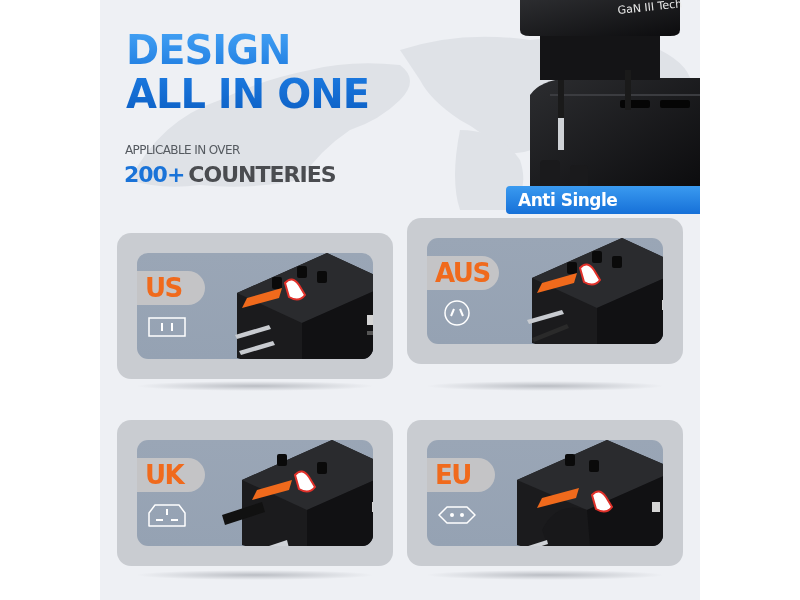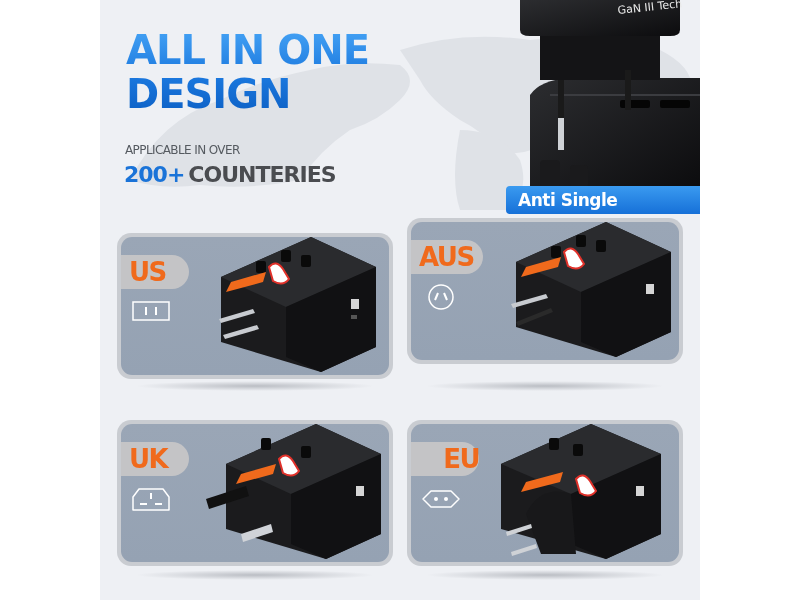--- a/index.html
+++ b/index.html
@@ -37,21 +37,21 @@
     position: absolute; left: 406px; top: 186px; width: 194px; height: 28px;
     background: linear-gradient(180deg, #3a9af0 0%, #1670d8 100%);
     border-radius: 4px 0 0 4px;
     color: #ffffff; font-family: "DejaVu Sans", sans-serif; font-weight: bold;
     font-size: 17px; letter-spacing: -0.5px; line-height: 28px; padding-left: 12px;
   }
 
   
   .panel {
     position: absolute; width: 276px; height: 146px;
-    background: #c9ccd1; border-radius: 14px; padding: 4px;
+    background: #c9ccd1; border-radius: 14px; padding: 20px;
   }
   .panel-inner {
     position: relative; width: 100%; height: 100%;
     background: linear-gradient(180deg, #9aa6b6 0%, #95a2b3 100%);
     border-radius: 11px; overflow: hidden;
   }
   .panel-shadow {
     position: absolute; height: 10px; width: 240px;
     background: radial-gradient(ellipse at center, rgba(90,95,105,0.35) 0%, rgba(90,95,105,0) 70%);
   }
@@ -72,22 +72,22 @@
 
   <svg class="worldmap" viewBox="0 0 600 200">
     <g fill="#dfe2e7">
       <path d="M30 170 Q60 110 120 90 Q160 70 210 60 Q250 50 300 55 Q320 70 300 90 Q280 110 250 120 Q220 140 200 170 Q150 180 100 175 Q60 180 30 170Z"></path>
       <path d="M300 40 Q360 20 430 30 Q500 20 560 40 Q600 60 590 90 Q560 100 520 95 Q480 110 450 130 Q420 150 400 140 Q380 120 360 110 Q330 90 320 70 Z"></path>
       <path d="M360 120 Q400 120 420 150 Q430 180 410 200 L360 200 Q350 170 360 120Z"></path>
     </g>
   </svg>
 
   <div class="headline">
+    <div>DESIGN</div>
     <div>ALL IN ONE</div>
-    <div>DESIGN</div>
   </div>
   <div class="subline">APPLICABLE IN OVER</div>
   <div class="count-line">
     <span class="num">200+</span><span class="word">COUNTERIES</span>
   </div>
 
   <svg class="top-product" viewBox="0 0 200 188">
     <defs>
       <linearGradient id="blk" x1="0" y1="0" x2="1" y2="1">
         <stop offset="0" stop-color="#2c2d30"></stop>
@@ -182,21 +182,21 @@
         <rect x="155" y="62" width="8" height="10" fill="#d5d5d5"></rect>
         <path d="M5 75 L45 62 L48 72 L8 85Z" fill="#111"></path>
         <path d="M40 110 L70 100 L72 108 L42 118Z" fill="#d0d3d8"></path>
         <path d="M40 50 L75 40 L72 50 L35 60 Z" fill="#f06a1c"></path>
         <path d="M78 35 Q85 27 92 37 L98 47 Q92 55 82 49 Z" fill="#ffffff" stroke="#e0312a" stroke-width="2"></path>
       </svg>
     </div>
   </div>
   <div class="panel-shadow" style="left:35px; top:570px;"></div>
 
-  <div class="panel" style="left:307px; top:420px;text-align:right;">
+  <div class="panel" style="left:307px; top:420px;">
     <div class="panel-inner">
       <div class="tag">EU</div>
       <svg class="socket-icon" viewBox="0 0 40 30">
         <path d="M10 7 L30 7 L38 15 L30 23 L10 23 L2 15 Z" fill="none" stroke="#ffffff" stroke-width="1.5" stroke-linejoin="round"></path>
         <circle cx="15" cy="15" r="2" fill="#ffffff"></circle>
         <circle cx="25" cy="15" r="2" fill="#ffffff"></circle>
       </svg>
       <svg class="adapter" viewBox="0 0 190 140">
         <path d="M10 40 L100 0 L170 30 L170 110 L115 135 L10 105 Z" fill="#1b1b1d"></path>
         <path d="M10 40 L100 0 L170 30 L80 70 Z" fill="#2a2b2e"></path>

